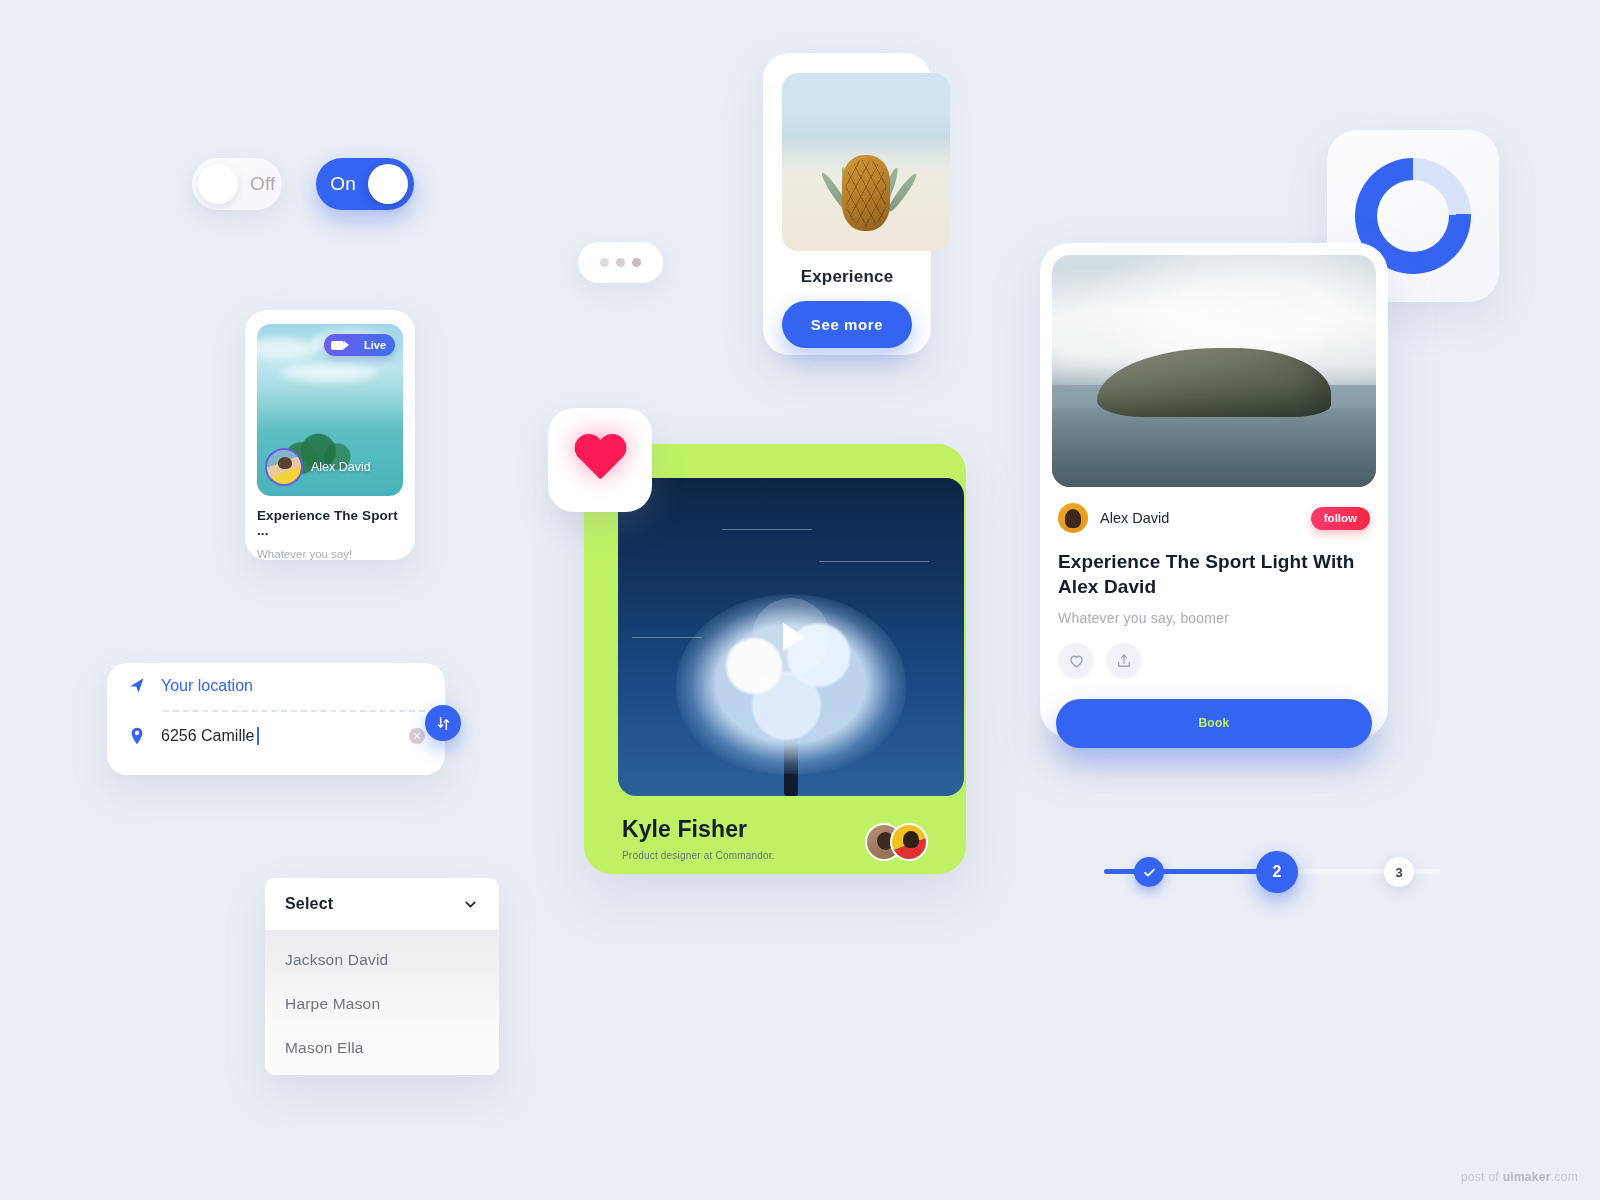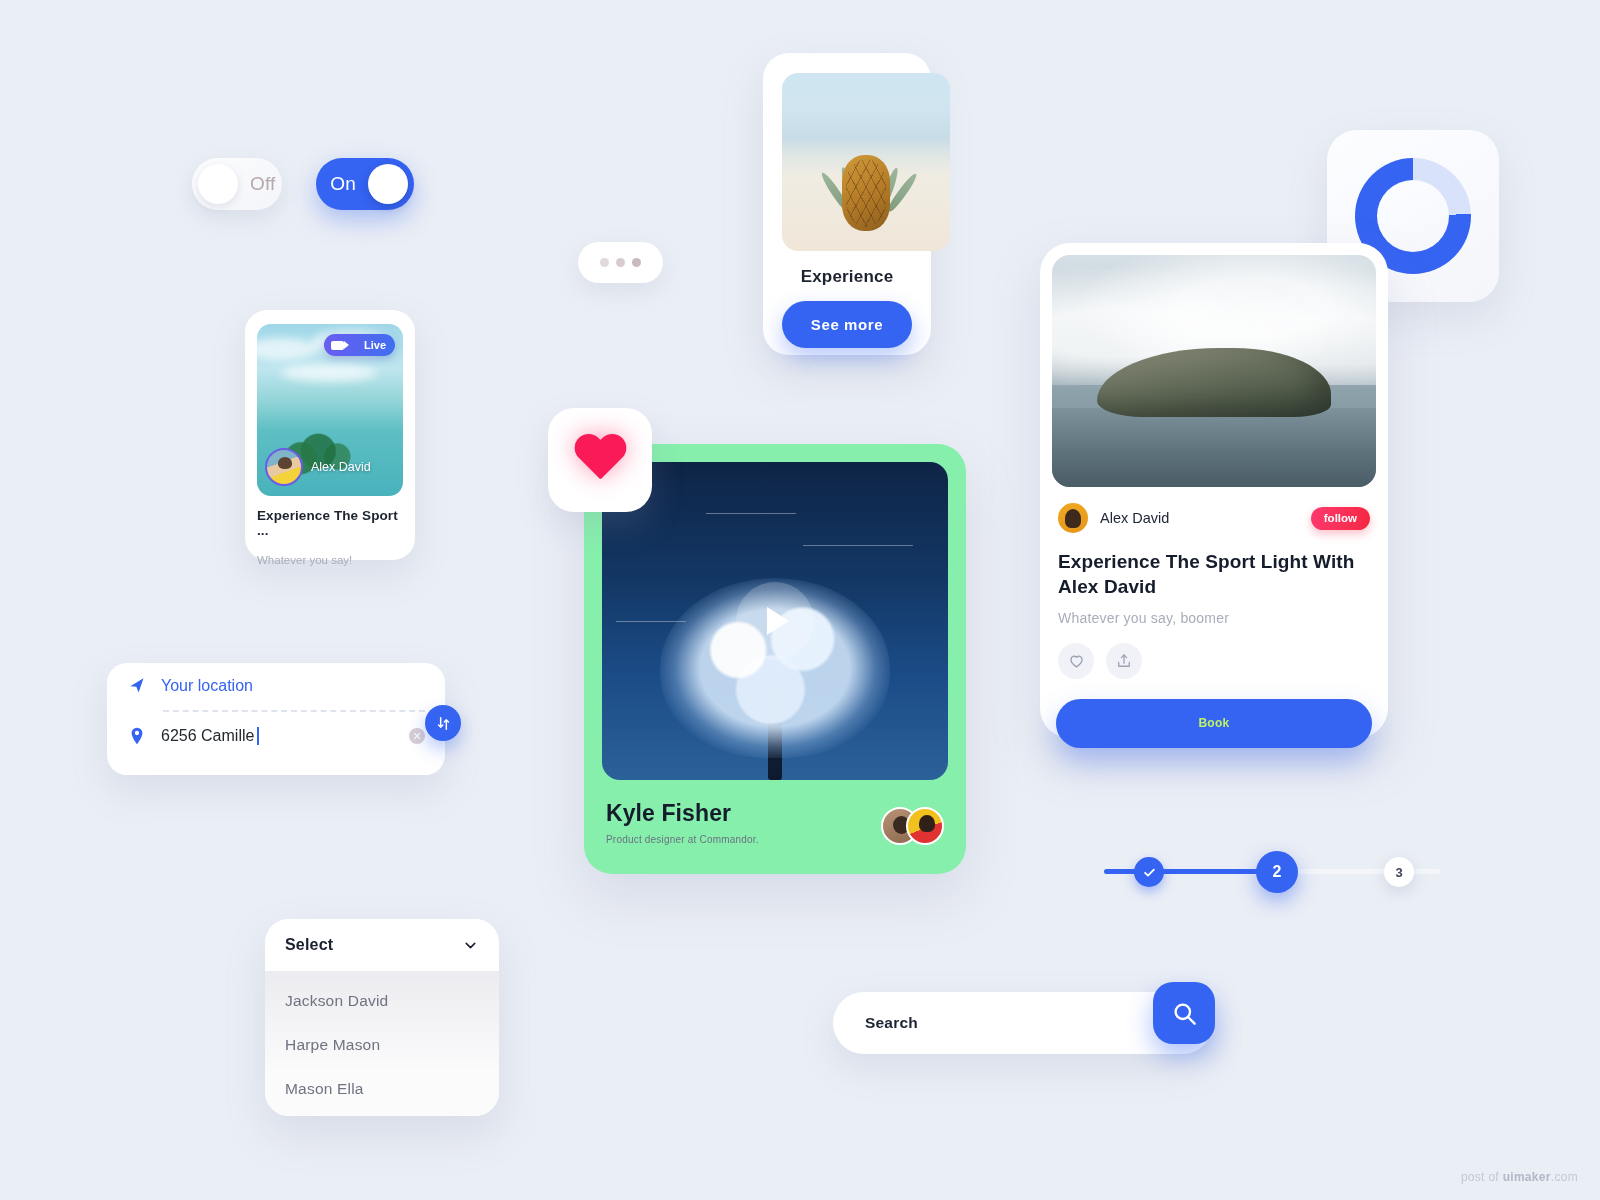--- a/index.html
+++ b/index.html
@@ -84,21 +84,21 @@
   .live-badge span { color:#fff; font-size:11px; font-weight:600; }
   .live-user { position:absolute; left:8px; bottom:10px; display:flex; align-items:center; gap:8px; }
   .live-avatar {
     width:38px;height:38px;border-radius:50%;border:2.5px solid #6b5ce7;
     background:linear-gradient(160deg,#7fb4c9 0 38%, #e8c9a0 38% 62%, #f4d23a 62%);
     position:relative; overflow:hidden;
   }
   .live-avatar:after{content:'';position:absolute;left:11px;top:7px;width:14px;height:12px;background:#5c4433;border-radius:50% 50% 40% 40%;}
   .live-user span{ color:#fff; font-size:12.5px; text-shadow:0 1px 3px rgba(0,0,0,.35); }
   .live-title { margin-top: 12px; font-size: 13.5px; font-weight: 600; color: #1d2330; letter-spacing:.1px; }
-  .live-sub { margin-top: 16px; font-size: 11.5px; color: #a8aeba; }
+  .live-sub { margin-top: 10px; font-size: 11.5px; color: #a8aeba; }
 
   
   .exp-card {
     position: absolute; left: 763px; top: 53px;
     width: 168px; height: 302px; border-radius: 26px;
     background: #fff; box-shadow: 0 18px 42px rgba(140,150,180,.2);
     padding: 20px 19px;
   }
   .exp-img {
     width: 168px; height: 178px; border-radius: 16px; position: relative; overflow: hidden;
@@ -226,22 +226,22 @@
   .swap-btn {
     position:absolute; right:-16px; top:42px; width:36px;height:36px;border-radius:50%;
     background:#3563f2; box-shadow:0 8px 18px rgba(53,99,242,.36);
     display:flex;align-items:center;justify-content:center; border:none; cursor:pointer;
   }
 
   
   .vid-wrap { position: absolute; left: 548px; top: 408px; width: 418px; height: 466px; }
   .vid-card {
     position:absolute; left: 36px; top: 36px; width: 382px; height: 430px;
-    border-radius: 28px; background: #86efac; box-shadow: 0 22px 52px rgba(140,150,180,.22);
-    padding: 18px;
+    border-radius: 28px; background: #bef264; box-shadow: 0 22px 52px rgba(140,150,180,.22);
+    padding: 34px;
   }
   .vid-img {
     width: 346px; height: 318px; border-radius: 18px; overflow:hidden; position:relative;
     background: linear-gradient(180deg,#0e2446 0%, #133866 38%, #1b4b86 66%, #2b6199 100%);
   }
   .vid-img .streak{ position:absolute; height:1px; background:rgba(255,255,255,.35); }
   .tree-crown{
     position:absolute; left:50%; transform:translateX(-50%); bottom:22px;
     width:230px; height:180px; border-radius:50% 50% 46% 46%;
     background:
@@ -285,22 +285,22 @@
     width: 54px; height: 50px; position: relative; filter: drop-shadow(0 0 12px rgba(252,30,90,.45));
   }
   .heart:before, .heart:after {
     content:''; position:absolute; width: 28px; height: 44px; border-radius: 14px 14px 0 0;
     background: #fb1a58; top: 0; left: 27px; transform: rotate(-45deg); transform-origin: 0 100%;
   }
   .heart:after { left: 0; transform: rotate(45deg); transform-origin: 100% 100%; }
 
   
   .select-wrap {
-    position:absolute; left: 265px; top: 878px; width: 234px; border-radius: 24px;
-    background:#fff; box-shadow: 0 18px 40px rgba(140,150,180,.2); overflow:hidden;margin-top:41px;
+    position:absolute; left: 265px; top: 878px; width: 234px; border-radius: 10px;
+    background:#fff; box-shadow: 0 18px 40px rgba(140,150,180,.2); overflow:hidden;
   }
   .select-head {
     height: 52px; display:flex; align-items:center; padding: 0 20px; background:#fff;
   }
   .select-head .lbl { font-size: 16px; font-weight: 700; color:#1a2030; letter-spacing:.2px; }
   .select-list { background: linear-gradient(180deg,#ececf0,#fbfbfc 70%); padding: 8px 0 5px; }
   .select-opt { height: 44px; display:flex; align-items:center; padding: 0 20px; font-size: 15.5px; color:#6f7380; letter-spacing:.2px; }
 
   
   .stepper { position:absolute; left: 1104px; top: 852px; width: 336px; height: 40px; }
@@ -503,29 +503,18 @@
     <span class="bar-todo"></span>
     <span class="step-check">
       <svg width="15" height="15" viewBox="0 0 24 24" fill="none" stroke="#fff" stroke-width="3" stroke-linecap="round" stroke-linejoin="round">
         <path d="M5 12.5l4.5 4.5L19 7.5"></path>
       </svg>
     </span>
     <span class="step-cur">2</span>
     <span class="step-next">3</span>
   </div>
 
-  <div class="search-wrap">
-    <div class="search-bar">
-      <span class="lbl" placeholder="Search">Search</span>
-    </div>
-    <button class="search-btn">
-      <svg width="27" height="27" viewBox="0 0 24 24" fill="none" stroke="#fff" stroke-width="2.1" stroke-linecap="round">
-        <circle cx="10.5" cy="10.5" r="6.4"></circle>
-          <path d="M15.3 15.3 21 21"></path>
-      </svg>
-    </button>
-  </div>
 
   <div class="watermark">
     <span>post of </span><b>uimaker</b><span>.com</span>
   </div>
 
 </div>
 
 </body></html>

